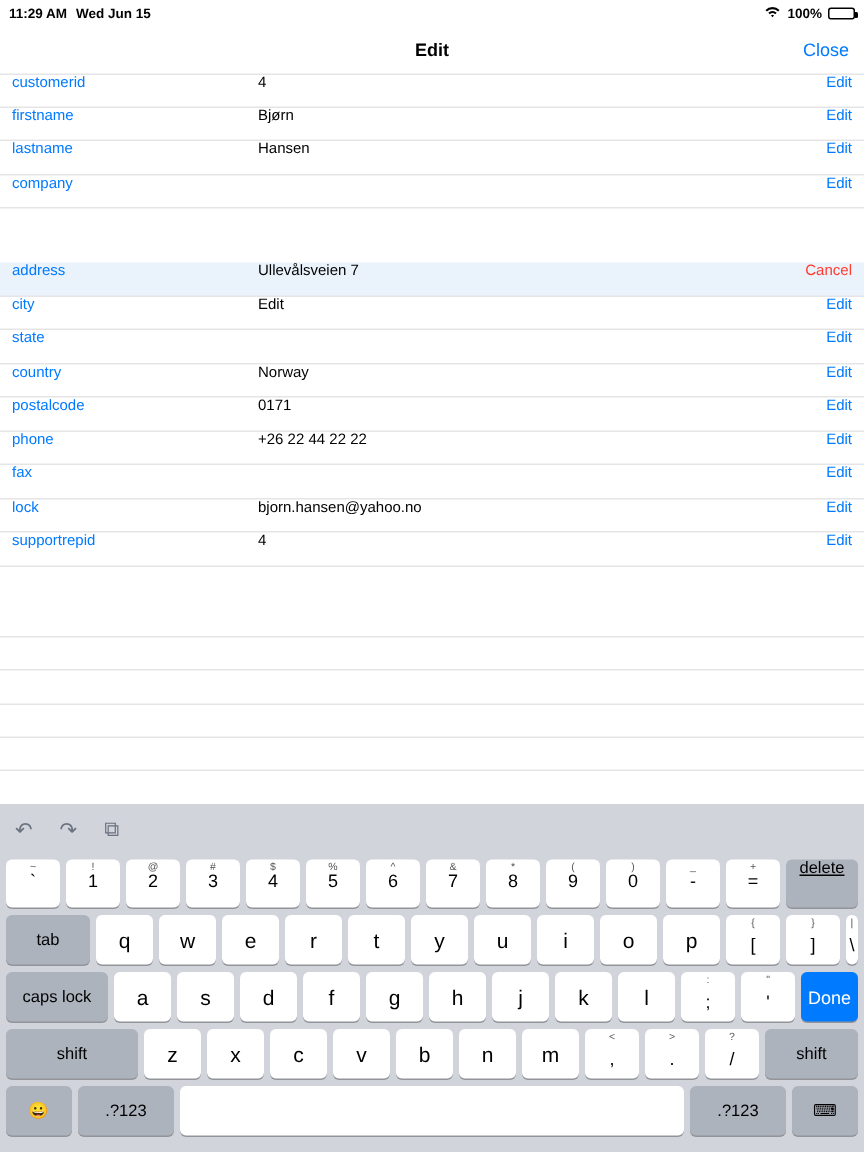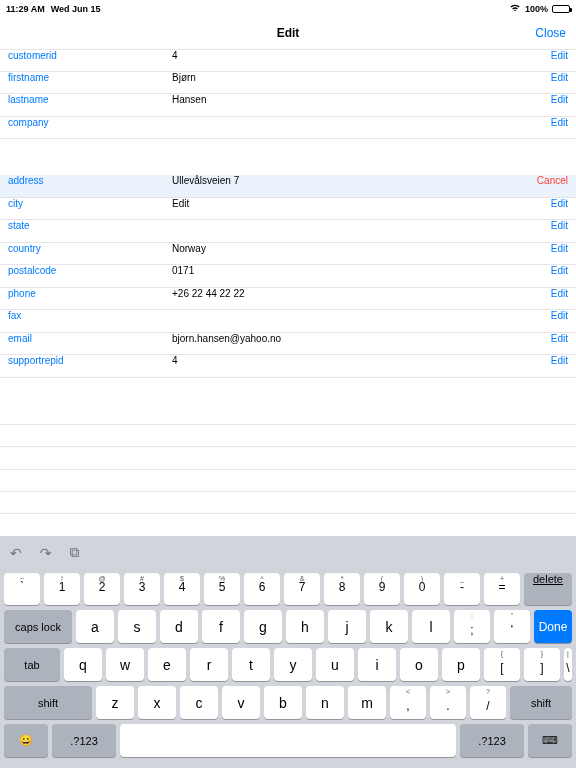--- a/index.html
+++ b/index.html
@@ -113,21 +113,21 @@
       <span class="field">phone</span>
       <span class="value">+26 22 44 22 22</span>
       <span class="action">Edit</span>
     </div>
     <div class="row">
       <span class="field">fax</span>
       <span class="value"></span>
       <span class="action">Edit</span>
     </div>
     <div class="row">
-      <span class="field">email</span>
+      <span class="field">lock</span>
       <span class="value">bjorn.hansen@yahoo.no</span>
       <span class="action">Edit</span>
     </div>
     <div class="row">
       <span class="field">supportrepid</span>
       <span class="value">4</span>
       <span class="action">Edit</span>
     </div>
   </div>
 
@@ -192,41 +192,20 @@
         </div>
         <div class="key" style="width: 36px;">
           <span class="sup">_</span>
           <span class="main">-</span>
         </div>
         <div class="key" style="width: 36px;">
           <span class="sup">+</span>
           <span class="main">=</span>
         </div>
         <div class="key fn" style="flex: 1 1 0%; text-decoration: underline;">delete</div>
-      </div>
-    <div class="kb-row" id="row3">
-        <div class="key fn tall" style="width: 68px;">caps lock</div>
-        <div class="key tall" style="width: 38px;">a</div>
-        <div class="key tall" style="width: 38px;">s</div>
-        <div class="key tall" style="width: 38px;">d</div>
-        <div class="key tall" style="width: 38px;">f</div>
-        <div class="key tall" style="width: 38px;">g</div>
-        <div class="key tall" style="width: 38px;">h</div>
-        <div class="key tall" style="width: 38px;">j</div>
-        <div class="key tall" style="width: 38px;">k</div>
-        <div class="key tall" style="width: 38px;">l</div>
-        <div class="key tall" style="width: 36px;">
-          <span class="sup">:</span>
-          <span class="main">;</span>
-        </div>
-        <div class="key tall" style="width: 36px;">
-          <span class="sup">"</span>
-          <span class="main">'</span>
-        </div>
-        <div class="key done tall" style="flex: 1 1 0%;">Done</div>
       </div>
     <div class="kb-row" id="row2">
         <div class="key fn tall" style="width: 56px;">tab</div>
         <div class="key tall" style="width: 38px;">q</div>
         <div class="key tall" style="width: 38px;">w</div>
         <div class="key tall" style="width: 38px;">e</div>
         <div class="key tall" style="width: 38px;">r</div>
         <div class="key tall" style="width: 38px;">t</div>
         <div class="key tall" style="width: 38px;">y</div>
         <div class="key tall" style="width: 38px;">u</div>
@@ -239,20 +218,41 @@
         </div>
         <div class="key tall" style="width: 36px;">
           <span class="sup">}</span>
           <span class="main">]</span>
         </div>
         <div class="key tall" style="flex: 1 1 0%;">
           <span class="sup">|</span>
           <span class="main">\</span>
         </div>
       </div>
+    <div class="kb-row" id="row3">
+        <div class="key fn tall" style="width: 68px;">caps lock</div>
+        <div class="key tall" style="width: 38px;">a</div>
+        <div class="key tall" style="width: 38px;">s</div>
+        <div class="key tall" style="width: 38px;">d</div>
+        <div class="key tall" style="width: 38px;">f</div>
+        <div class="key tall" style="width: 38px;">g</div>
+        <div class="key tall" style="width: 38px;">h</div>
+        <div class="key tall" style="width: 38px;">j</div>
+        <div class="key tall" style="width: 38px;">k</div>
+        <div class="key tall" style="width: 38px;">l</div>
+        <div class="key tall" style="width: 36px;">
+          <span class="sup">:</span>
+          <span class="main">;</span>
+        </div>
+        <div class="key tall" style="width: 36px;">
+          <span class="sup">"</span>
+          <span class="main">'</span>
+        </div>
+        <div class="key done tall" style="flex: 1 1 0%;">Done</div>
+      </div>
     <div class="kb-row" id="row4">
         <div class="key fn tall" style="width: 88px;">shift</div>
         <div class="key tall" style="width: 38px;">z</div>
         <div class="key tall" style="width: 38px;">x</div>
         <div class="key tall" style="width: 38px;">c</div>
         <div class="key tall" style="width: 38px;">v</div>
         <div class="key tall" style="width: 38px;">b</div>
         <div class="key tall" style="width: 38px;">n</div>
         <div class="key tall" style="width: 38px;">m</div>
         <div class="key tall" style="width: 36px;">

